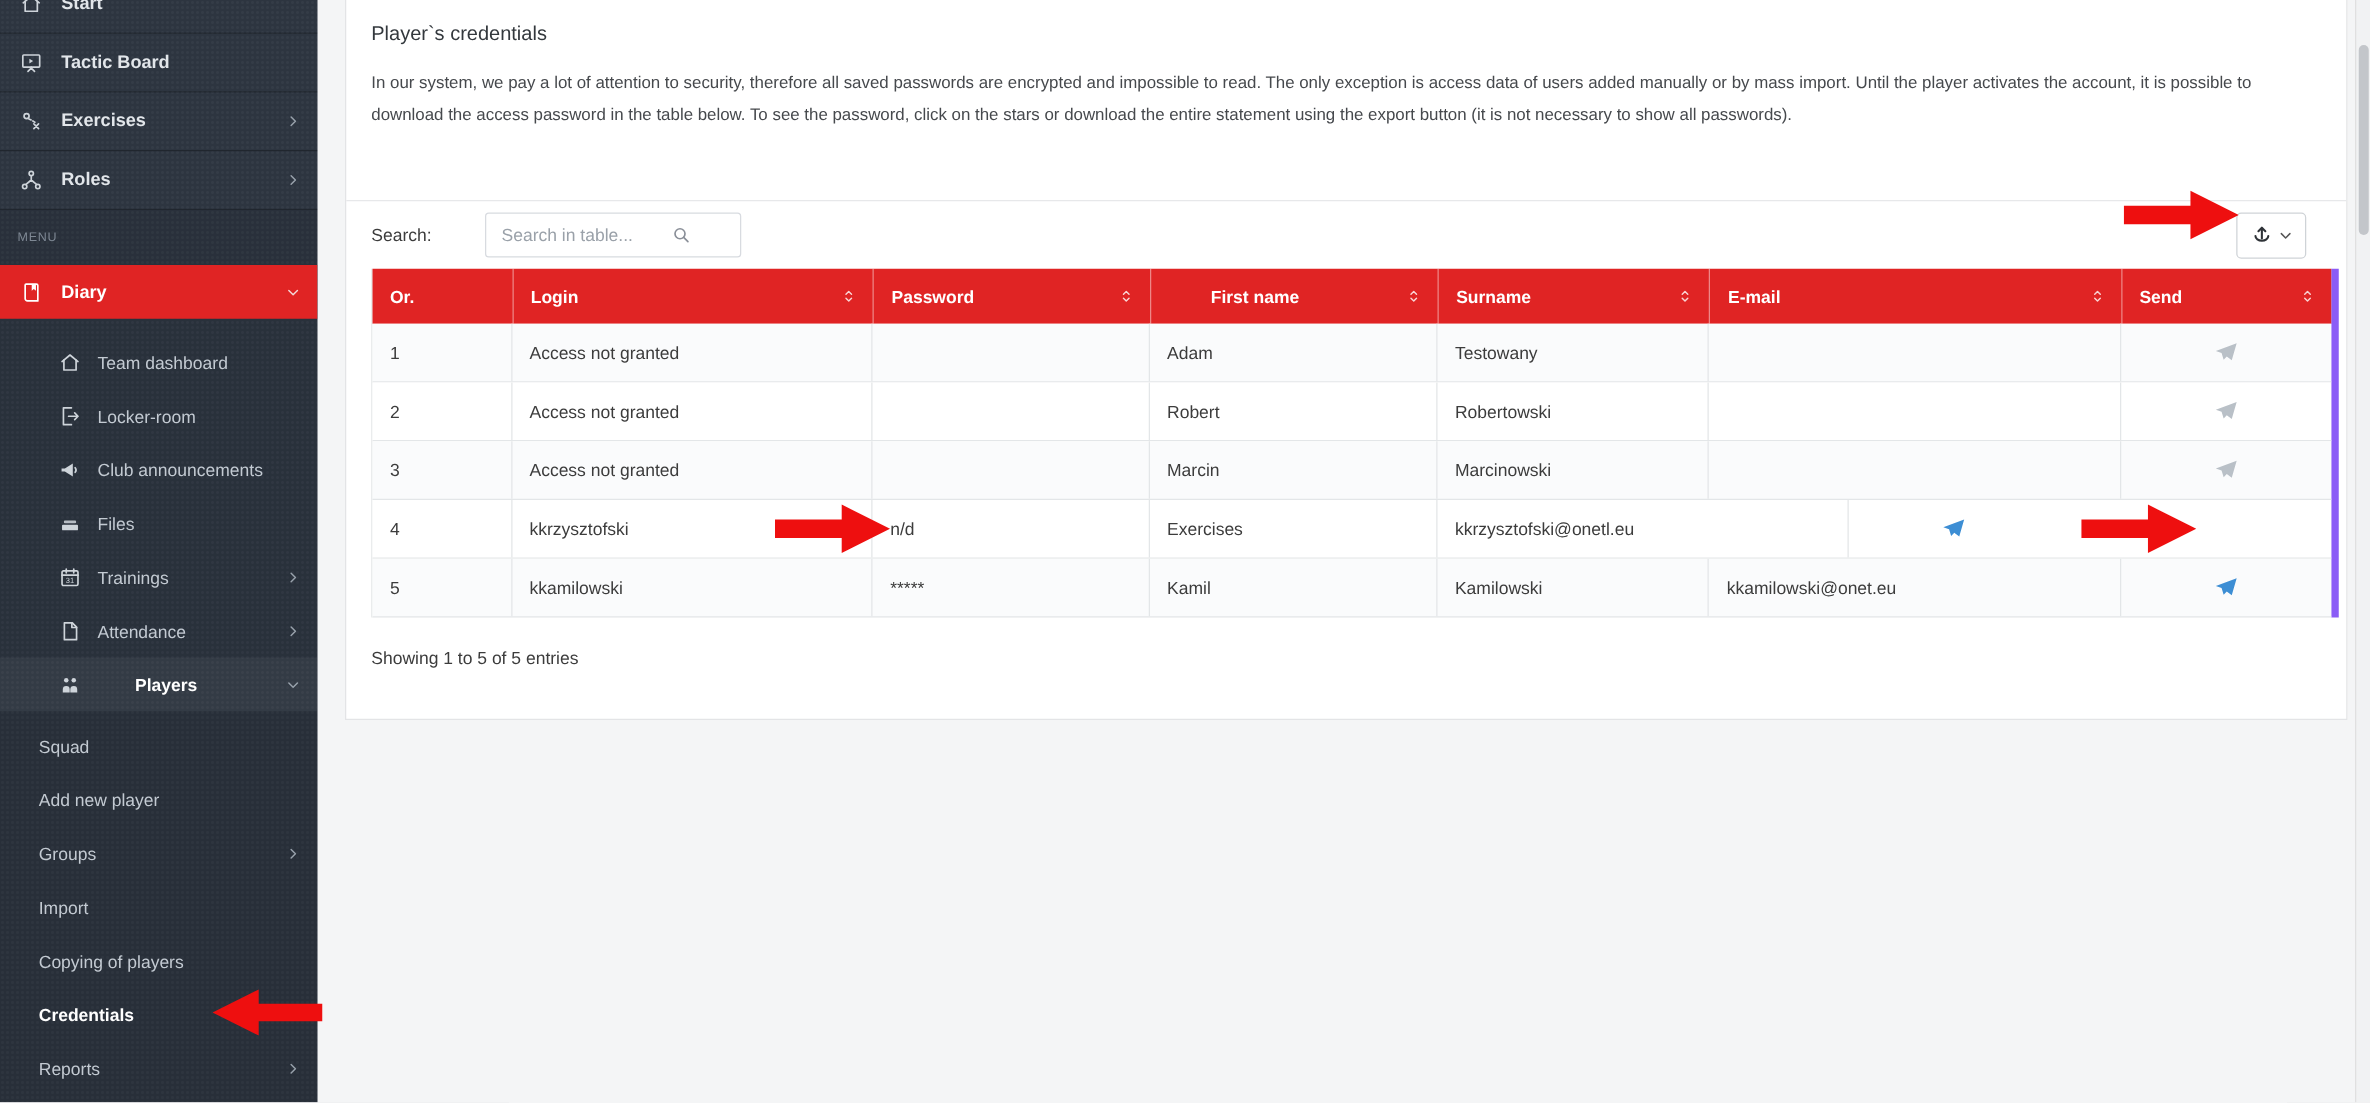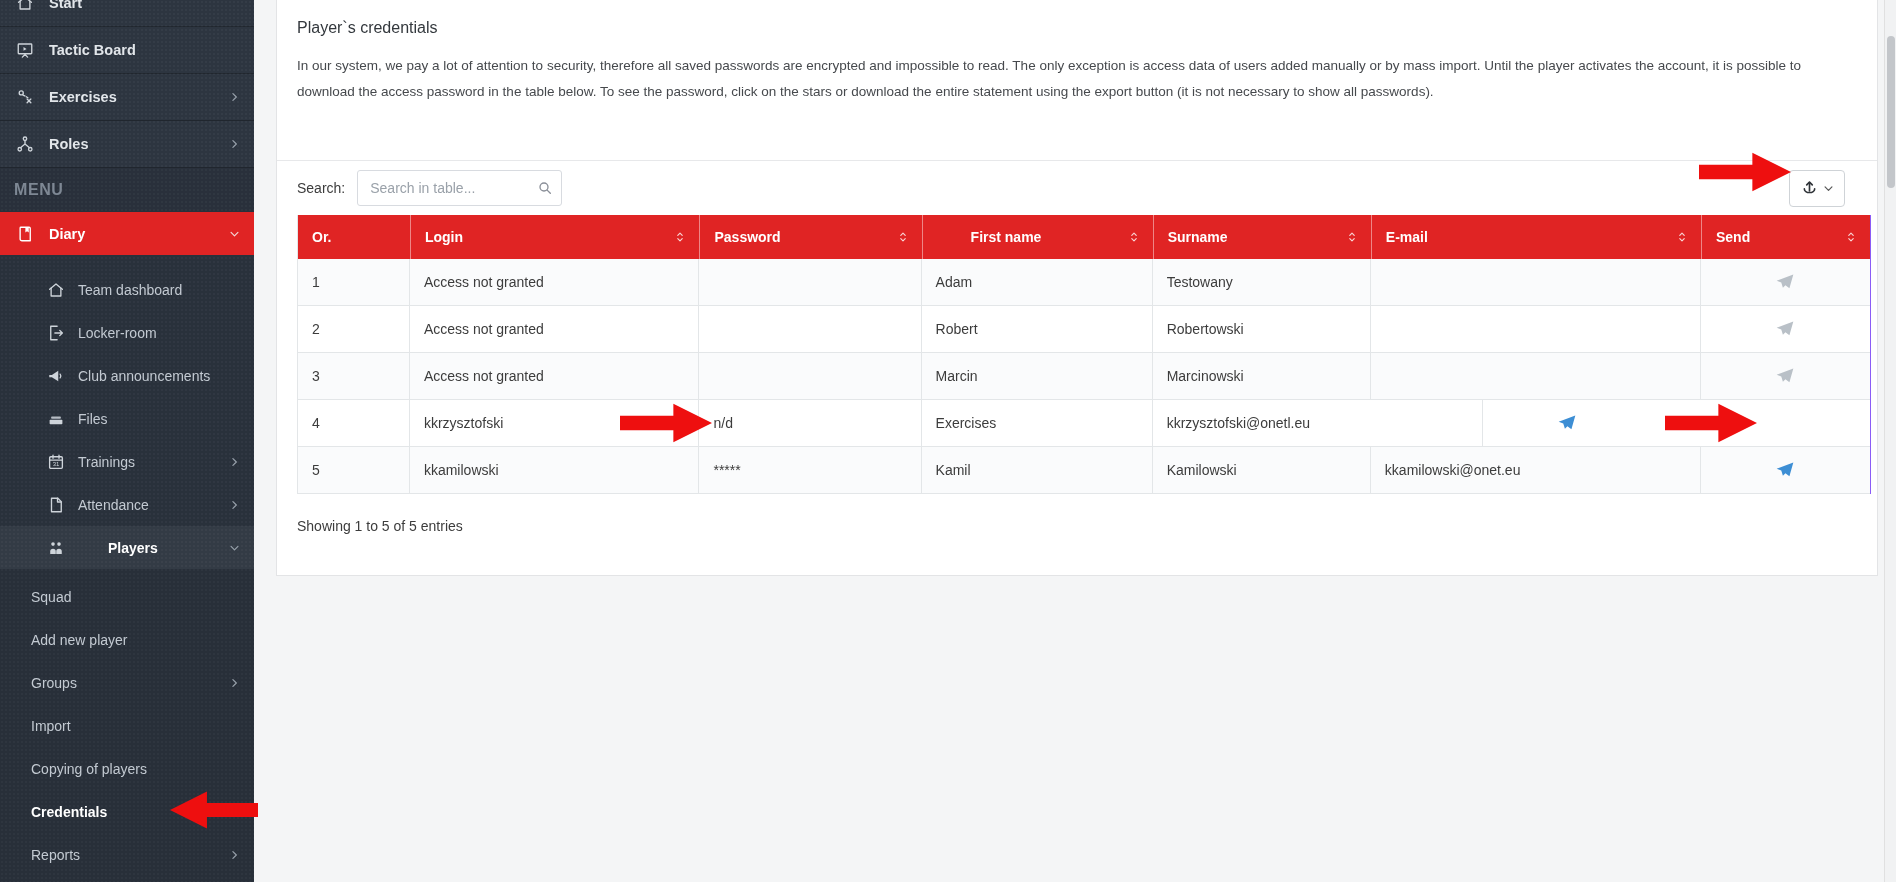--- a/index.html
+++ b/index.html
@@ -22,54 +22,54 @@
   .side-item .ic svg{width:18px;height:18px;}
   .side-item .chev{position:absolute;right:14px;top:50%;transform:translateY(-50%);
                    display:flex;color:#98a1ab;}
   .side-item .chev svg{width:11px;height:11px;}
   .side-item.open{background:rgba(255,255,255,.05);}
   .side-item.open .lbl{color:#fff;font-weight:700;padding-left:30px;}
   .side-item.active .lbl{color:#fff;font-weight:700;}
   .top-items{position:absolute;top:-20px;left:0;right:0;}
   .menu-band{position:absolute;top:168px;left:0;right:0;height:44px;display:flex;align-items:center;
              padding-left:14px;background:rgba(0,0,0,.08);}
-  .menu-band span{color:#7e8894;font-size:16px;letter-spacing:.6px;font-weight:bold;}
+  .menu-band span{color:#7e8894;font-size:10px;letter-spacing:.6px;}
   .diary{position:absolute;top:212px;left:0;right:0;height:43px;padding-left:16px;background:#e02424;}
   .diary .ic{color:#fff;}
   .diary .lbl{color:#fff;font-weight:700;font-size:14.5px;margin-left:15px;}
   .diary .chev{color:#f3d7d7;}
   .sub-items{position:absolute;top:255px;left:0;right:0;padding-top:13px;background:rgba(0,0,0,.07);}
   .subsub-items{position:absolute;top:569px;left:0;right:0;padding-top:6px;height:313px;
                 background:rgba(0,0,0,.10);}
 
   
   .card{position:absolute;left:276px;top:-8px;width:1602px;height:584px;background:#fff;
         border:1px solid #e3e4e6;}
   .intro{height:168px;padding:26px 22px 0 20px;border-bottom:1px solid #e7e8ea;}
   .intro h1{margin:0;font-size:16px;font-weight:400;color:#33383d;}
   .intro p{margin:16px 0 0;font-size:13.5px;line-height:26px;color:#46494d;}
   .toolbar{height:54px;display:flex;align-items:center;padding:0 16px 0 20px;}
   .search-label{font-size:14px;color:#3c3c3c;margin-right:12px;}
   .search-wrap{position:relative;width:205px;height:36px;}
   .search-input{width:100%;height:36px;border:1px solid #d8dbe0;border-radius:3px;
                 padding:0 34px 0 12px;font-size:14px;color:#333;outline:none;
-                font-family:"Liberation Sans","DejaVu Sans",sans-serif;}
+                font-family:"Liberation Sans","DejaVu Sans",sans-serif;margin-left:31px;}
   .search-input::placeholder{color:#9aa1a9;}
   .search-ic{position:absolute;right:9px;top:50%;transform:translateY(-50%);display:flex;color:#8a8f98;}
   .search-ic svg{width:16px;height:16px;}
   .export-btn{margin-left:auto;margin-right:16px;width:56px;height:37px;background:#fff;
               border:1px solid #cfd3d7;border-radius:4px;display:flex;align-items:center;
               justify-content:center;gap:4px;cursor:pointer;padding:0;}
   .exp-ic{display:flex;color:#2f3338;}
   .exp-ic svg{width:19px;height:19px;}
   .exp-caret{display:flex;color:#555;}
   .exp-caret svg{width:11px;height:11px;}
 
   
-  .tbl{margin:0 6px 0 20px;border-left:1px solid #e3e6e8;border-right:1px solid #8b5cf6;}
+  .tbl{margin:0 6px 0 20px;border-left:1px solid #e3e6e8;border-right:6px solid #8b5cf6;}
   .thead{display:flex;height:44px;background:#e02424;}
   .th{display:flex;align-items:center;justify-content:space-between;padding:0 12px 0 14px;
       border-left:1px solid rgba(255,255,255,.45);}
   .thead > div:nth-of-type(1){border-left:none;}
   .th-lbl{color:#fff;font-size:14px;font-weight:700;}
   .sort-ic{display:flex;color:rgba(255,255,255,.8);}
   .sort-ic svg{width:14px;height:14px;}
   .thead > div:nth-of-type(1){width:7.12%;}
   .thead > div:nth-of-type(2){width:18.42%;}
   .thead > div:nth-of-type(3){width:14.13%;}

